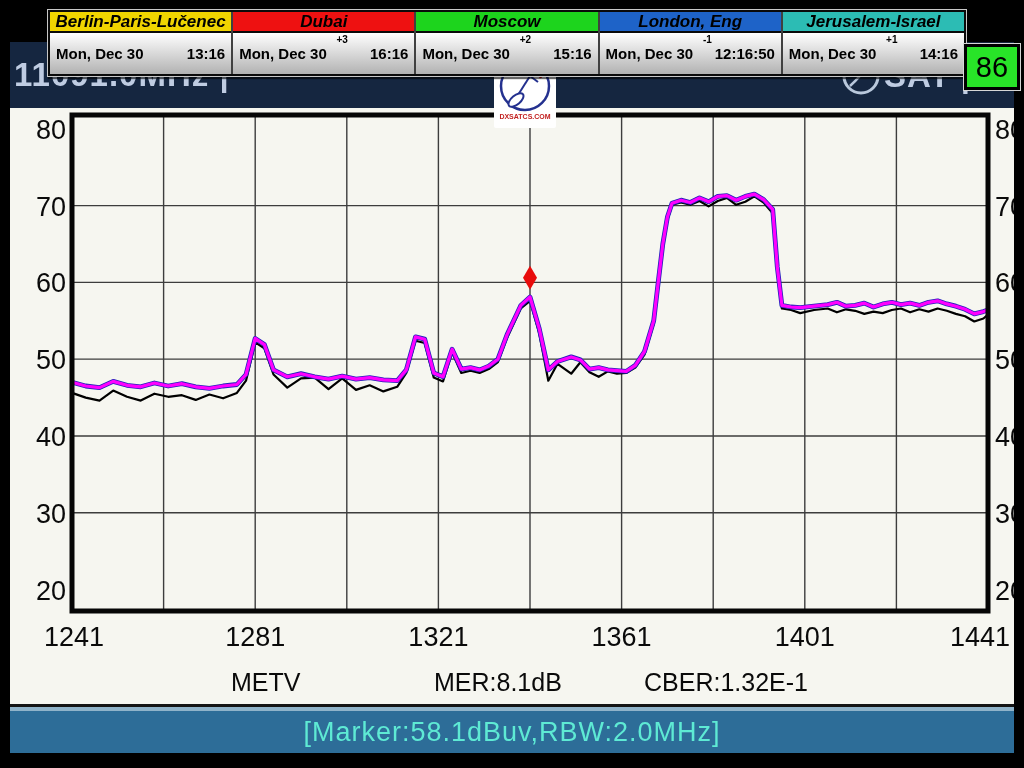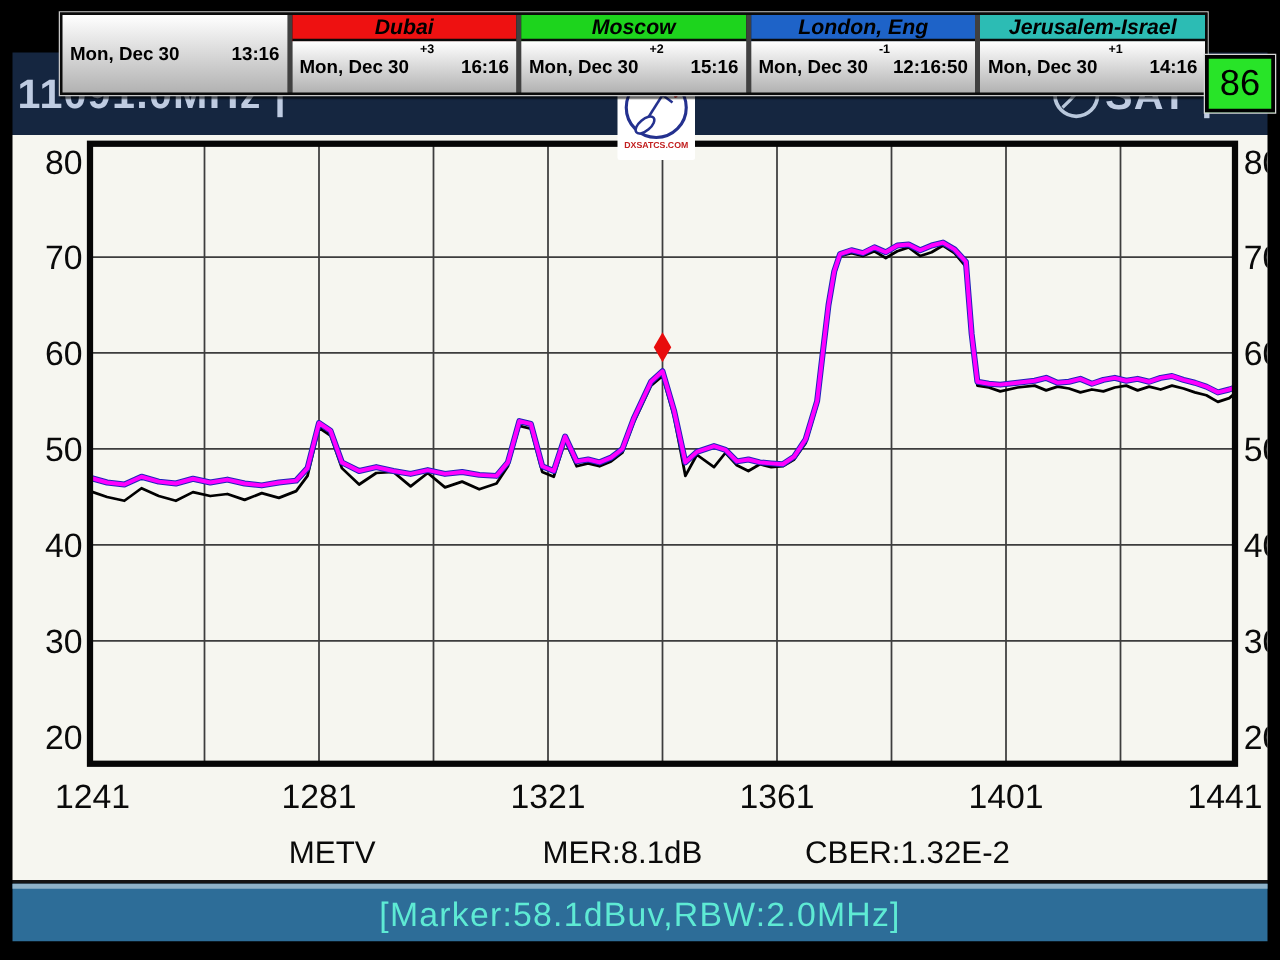--- a/index.html
+++ b/index.html
@@ -11,21 +11,21 @@
 
   .freq-title{position:absolute;left:14px;top:56px;z-index:1;
     font:bold 33px "Liberation Sans",sans-serif;color:#bfcce2;letter-spacing:1px;white-space:pre;}
   .sat-group{position:absolute;left:884px;top:57px;z-index:1;
     font:bold 33px "Liberation Sans",sans-serif;color:#bfcce2;letter-spacing:1px;white-space:pre;}
   .dish-svg{position:absolute;left:840px;top:52px;z-index:1;}
 
   
   .clock-widget{position:absolute;left:48px;top:10px;width:914px;height:62px;display:flex;
     border:2px solid #0a0a0a;box-shadow:0 0 0 1px #c8c8c8,0 3px 1px rgba(0,0,0,.6);z-index:6;background:#000;}
-  .clock-panel{flex:1;display:flex;flex-direction:column;border-left:4px solid #404040;min-width:0;}
+  .clock-panel{flex:1;display:flex;flex-direction:column;border-left:2px solid #404040;min-width:0;}
   .clock-panel:first-child{border-left:none;}
   .clock-title{height:25px;line-height:25px;text-align:center;
     font:italic bold 17px "Liberation Sans",sans-serif;color:#000;border-bottom:2px solid #0a0a0a;
     white-space:nowrap;overflow:hidden;}
   .clock-time-row{flex:1;background:linear-gradient(#ffffff,#b2b2b2);display:flex;align-items:center;
     padding:12px 6px;position:relative;font:bold 15px "Liberation Sans",sans-serif;color:#000;}
   .c-date{flex:0 0 auto;}
   .c-offset{position:absolute;left:57%;top:1px;font:bold 10px "Liberation Sans",sans-serif;}
   .c-time{margin-left:auto;}
 
@@ -63,20 +63,21 @@
 <div class="freq-title">11091.0MHz |</div>
 
 <svg class="dish-svg" width="42" height="48">
   <circle cx="21" cy="24" r="17" fill="none" stroke="#b9c8dc" stroke-width="3"></circle>
   <path d="M10 34 Q21 24 30 11" fill="none" stroke="#b9c8dc" stroke-width="2.5"></path>
 </svg>
 <div class="sat-group">SAT |</div>
 
 <div class="clock-widget">
   <div class="clock-panel">
+    <div class="clock-title" style="background: rgb(240, 212, 0);">Berlin-Paris-Lučenec</div>
     <div class="clock-time-row">
       <span class="c-date">Mon, Dec 30</span>
       <span class="c-offset"></span>
       <span class="c-time">13:16</span>
     </div>
   </div>
   <div class="clock-panel">
     <div class="clock-title" style="background: rgb(238, 17, 17);">Dubai</div>
     <div class="clock-time-row">
       <span class="c-date">Mon, Dec 30</span>
@@ -163,20 +164,20 @@
       <text x="64" y="538" text-anchor="middle" fill="#0a0a0a" font-family="&quot;Liberation Sans&quot;,sans-serif" font-size="27">1241</text>
       <text x="245.2" y="538" text-anchor="middle" fill="#0a0a0a" font-family="&quot;Liberation Sans&quot;,sans-serif" font-size="27">1281</text>
       <text x="428.4" y="538" text-anchor="middle" fill="#0a0a0a" font-family="&quot;Liberation Sans&quot;,sans-serif" font-size="27">1321</text>
       <text x="611.6" y="538" text-anchor="middle" fill="#0a0a0a" font-family="&quot;Liberation Sans&quot;,sans-serif" font-size="27">1361</text>
       <text x="794.8" y="538" text-anchor="middle" fill="#0a0a0a" font-family="&quot;Liberation Sans&quot;,sans-serif" font-size="27">1401</text>
       <text x="970" y="538" text-anchor="middle" fill="#0a0a0a" font-family="&quot;Liberation Sans&quot;,sans-serif" font-size="27">1441</text>
     </svg>
   <div class="status-row">
     <span class="st-svc">METV</span>
     <span class="st-mer">MER:8.1dB</span>
-    <span class="st-cber">CBER:1.32E-2</span>
+    <span class="st-cber">CBER:1.32E-1</span>
   </div>
 </div>
 
 <div class="sep-dark"></div>
 <div class="marker-bar">
   <span>[Marker:58.1dBuv,RBW:2.0MHz]</span>
 </div>
 
 </body></html>

